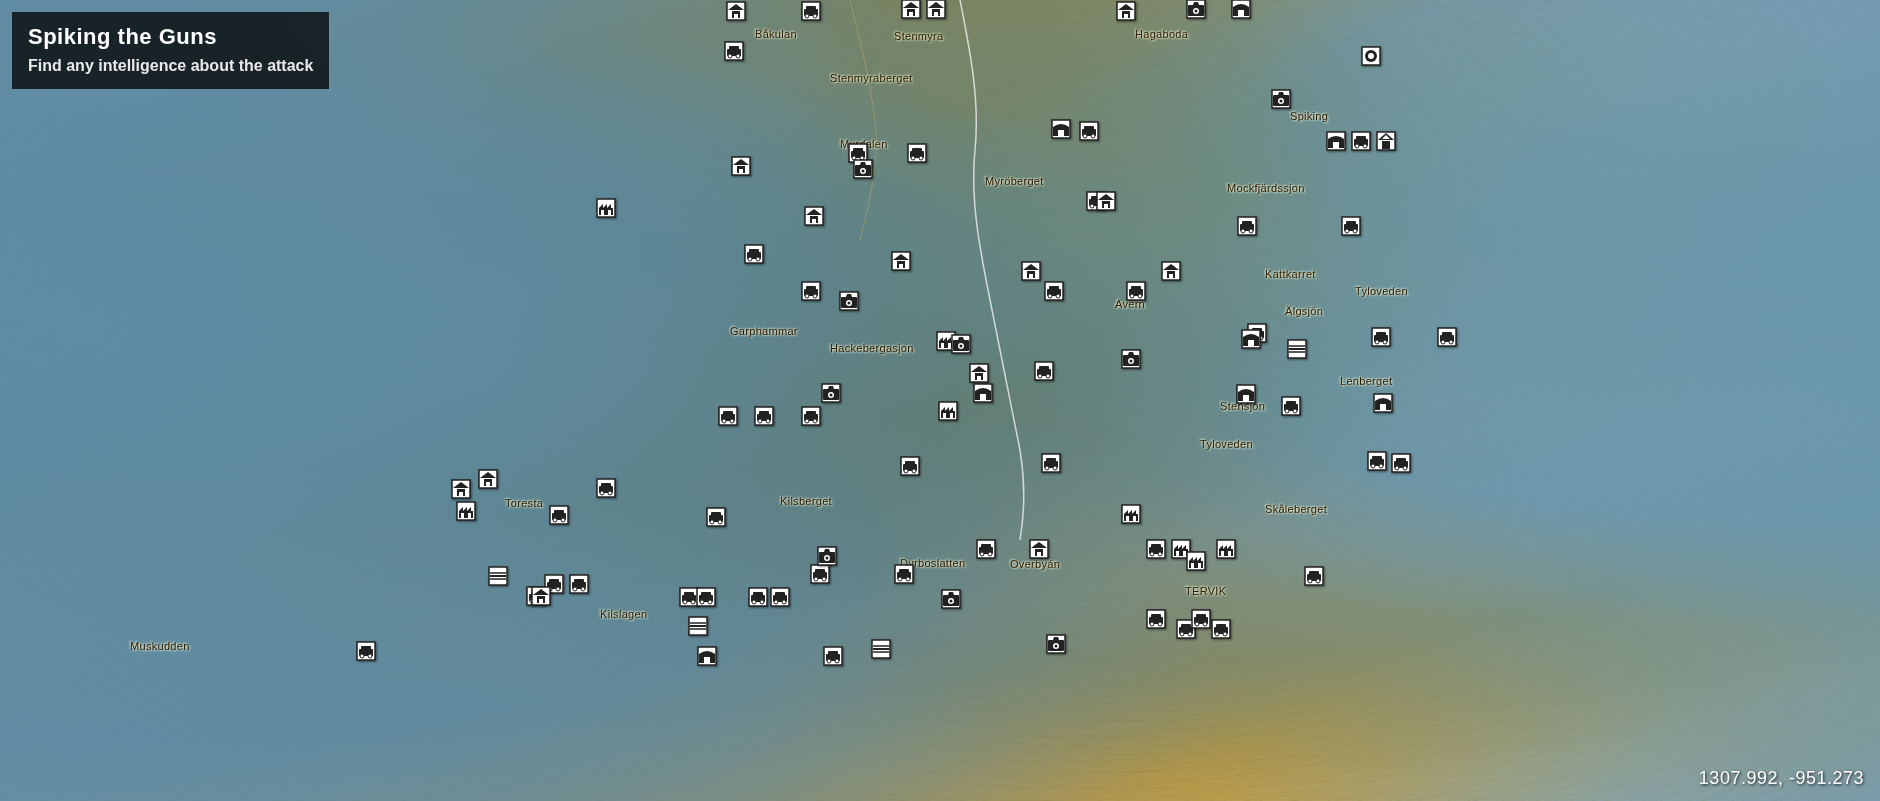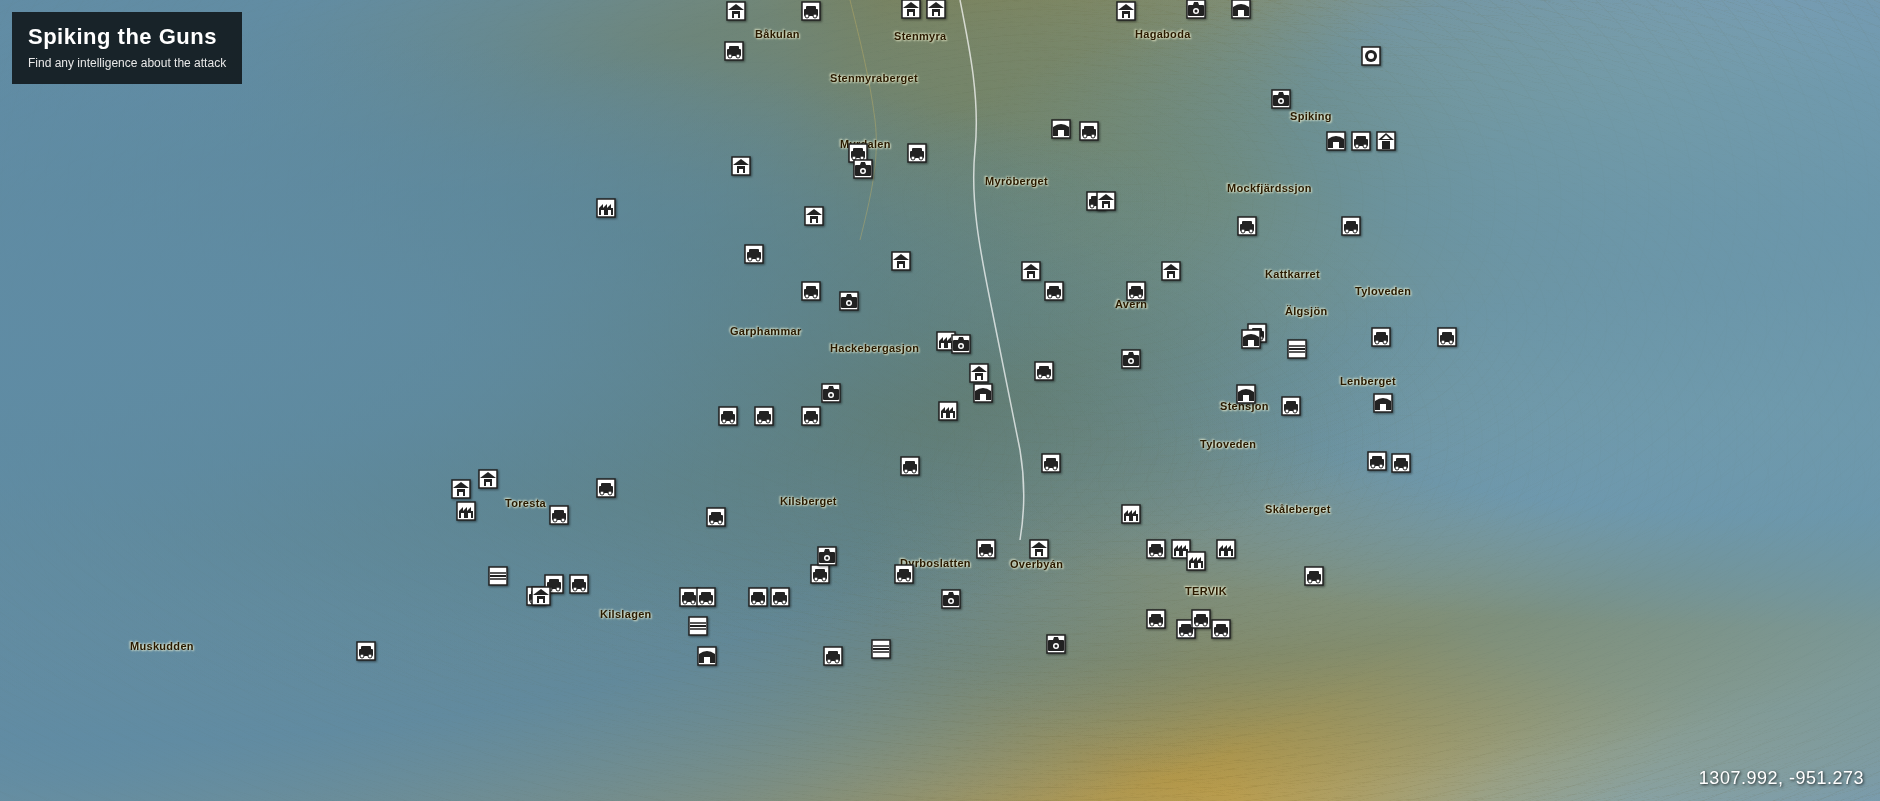--- a/index.html
+++ b/index.html
@@ -99,22 +99,22 @@
       color: #ffffff;
       font-size: 22px;
       font-weight: bold;
       letter-spacing: 0.5px;
       margin-bottom: 6px;
       line-height: 1.2;
     }
 
     #quest-subtitle {
       color: #e8e8e8;
-      font-size: 12px;
-      font-weight: normal;
+      font-size: 16px;
+      font-weight: bold;
       line-height: 1.3;
     }
 
     
     #coordinates {
       position: absolute;
       bottom: 12px;
       right: 16px;
       color: #ffffff;
       font-size: 18px;
@@ -123,21 +123,21 @@
       text-shadow: 1px 1px 3px rgba(0,0,0,0.8);
       letter-spacing: 0.5px;
       margin-left: 32px;
     }
 
     
     .map-label {
       position: absolute;
       color: #2a1a00;
       font-size: 11px;
-      font-weight: 700;
+      font-weight: 400;
       text-shadow: 1px 1px 2px rgba(255,255,220,0.8), -1px -1px 2px rgba(255,255,220,0.8);
       white-space: nowrap;
       z-index: 50;
       pointer-events: none;
       letter-spacing: 0.3px;
     }
 
     
     .map-icon {
       position: absolute;

